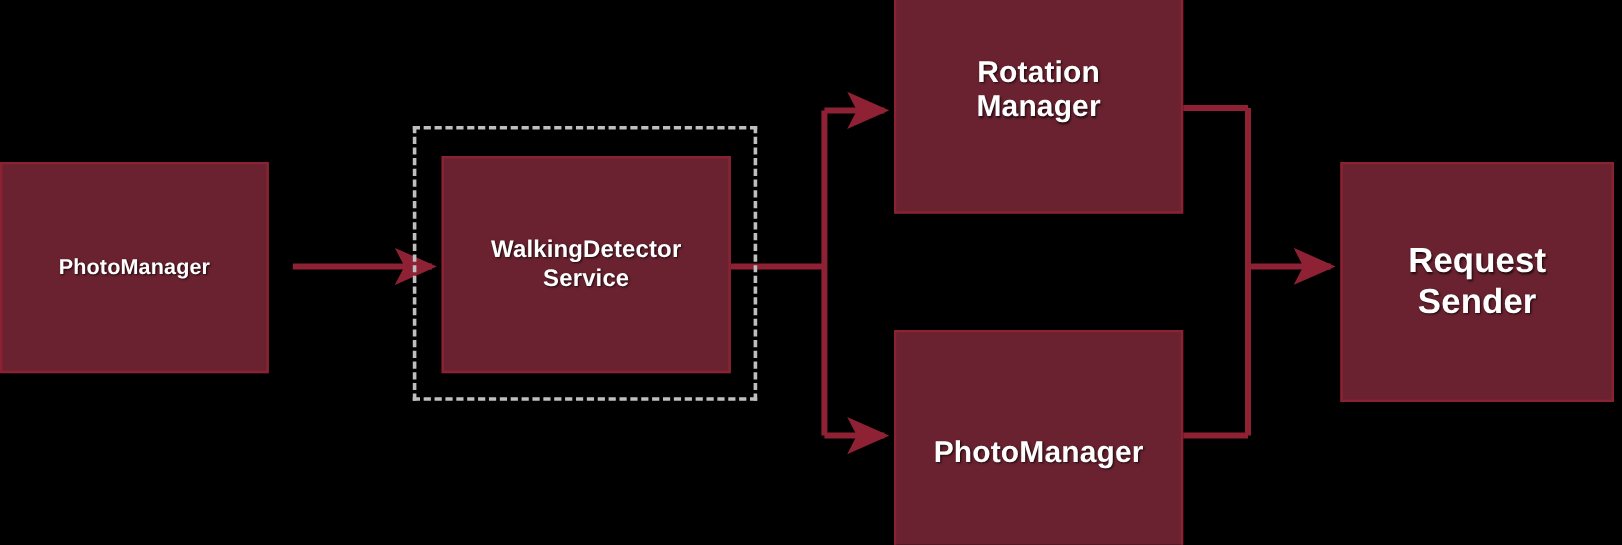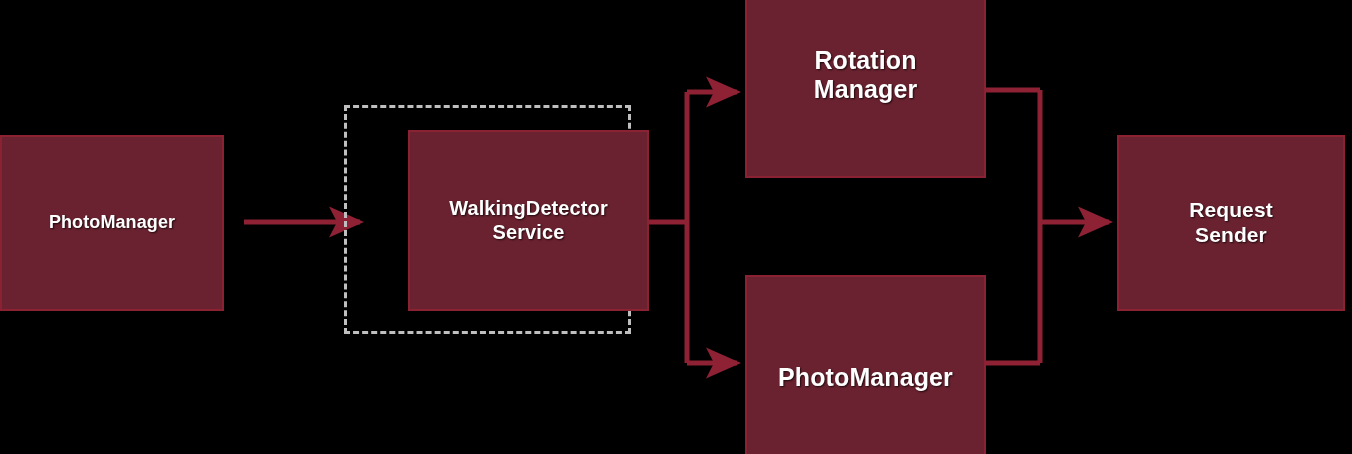--- a/index.html
+++ b/index.html
@@ -57,36 +57,35 @@
   
   #node-photo-manager {
     left: 0px;   top: 135px;  width: 224px;  height: 176px;
     font-size: 18px;
     border-left-width: 2px;
   }
 
   #node-walking-detector-service {
     left: 368px; top: 130px;  width: 241px;  height: 181px;
     font-size: 20px;
-    margin-left: 40px;
   }
 
   #node-rotation-manager {
     left: 745px; top: -28px;  width: 241px;  height: 206px;
     font-size: 25px;
   }
 
   #node-photo-service {
     left: 745px; top: 275px;  width: 241px;  height: 206px;
     font-size: 25px;
   }
 
   #node-request-sender {
-    left: 1117px; top: 135px; width: 228px;  height: 176px;
-    font-size: 21px;
+    left: 1117px; top: 135px; width: 228px;  height: 200px;
+    font-size: 29px;
   }
 
   
   #group-boundary {
     position: absolute;
     z-index: 1;
     left: 344px;
     top: 105px;
     width: 287px;
     height: 229px;

